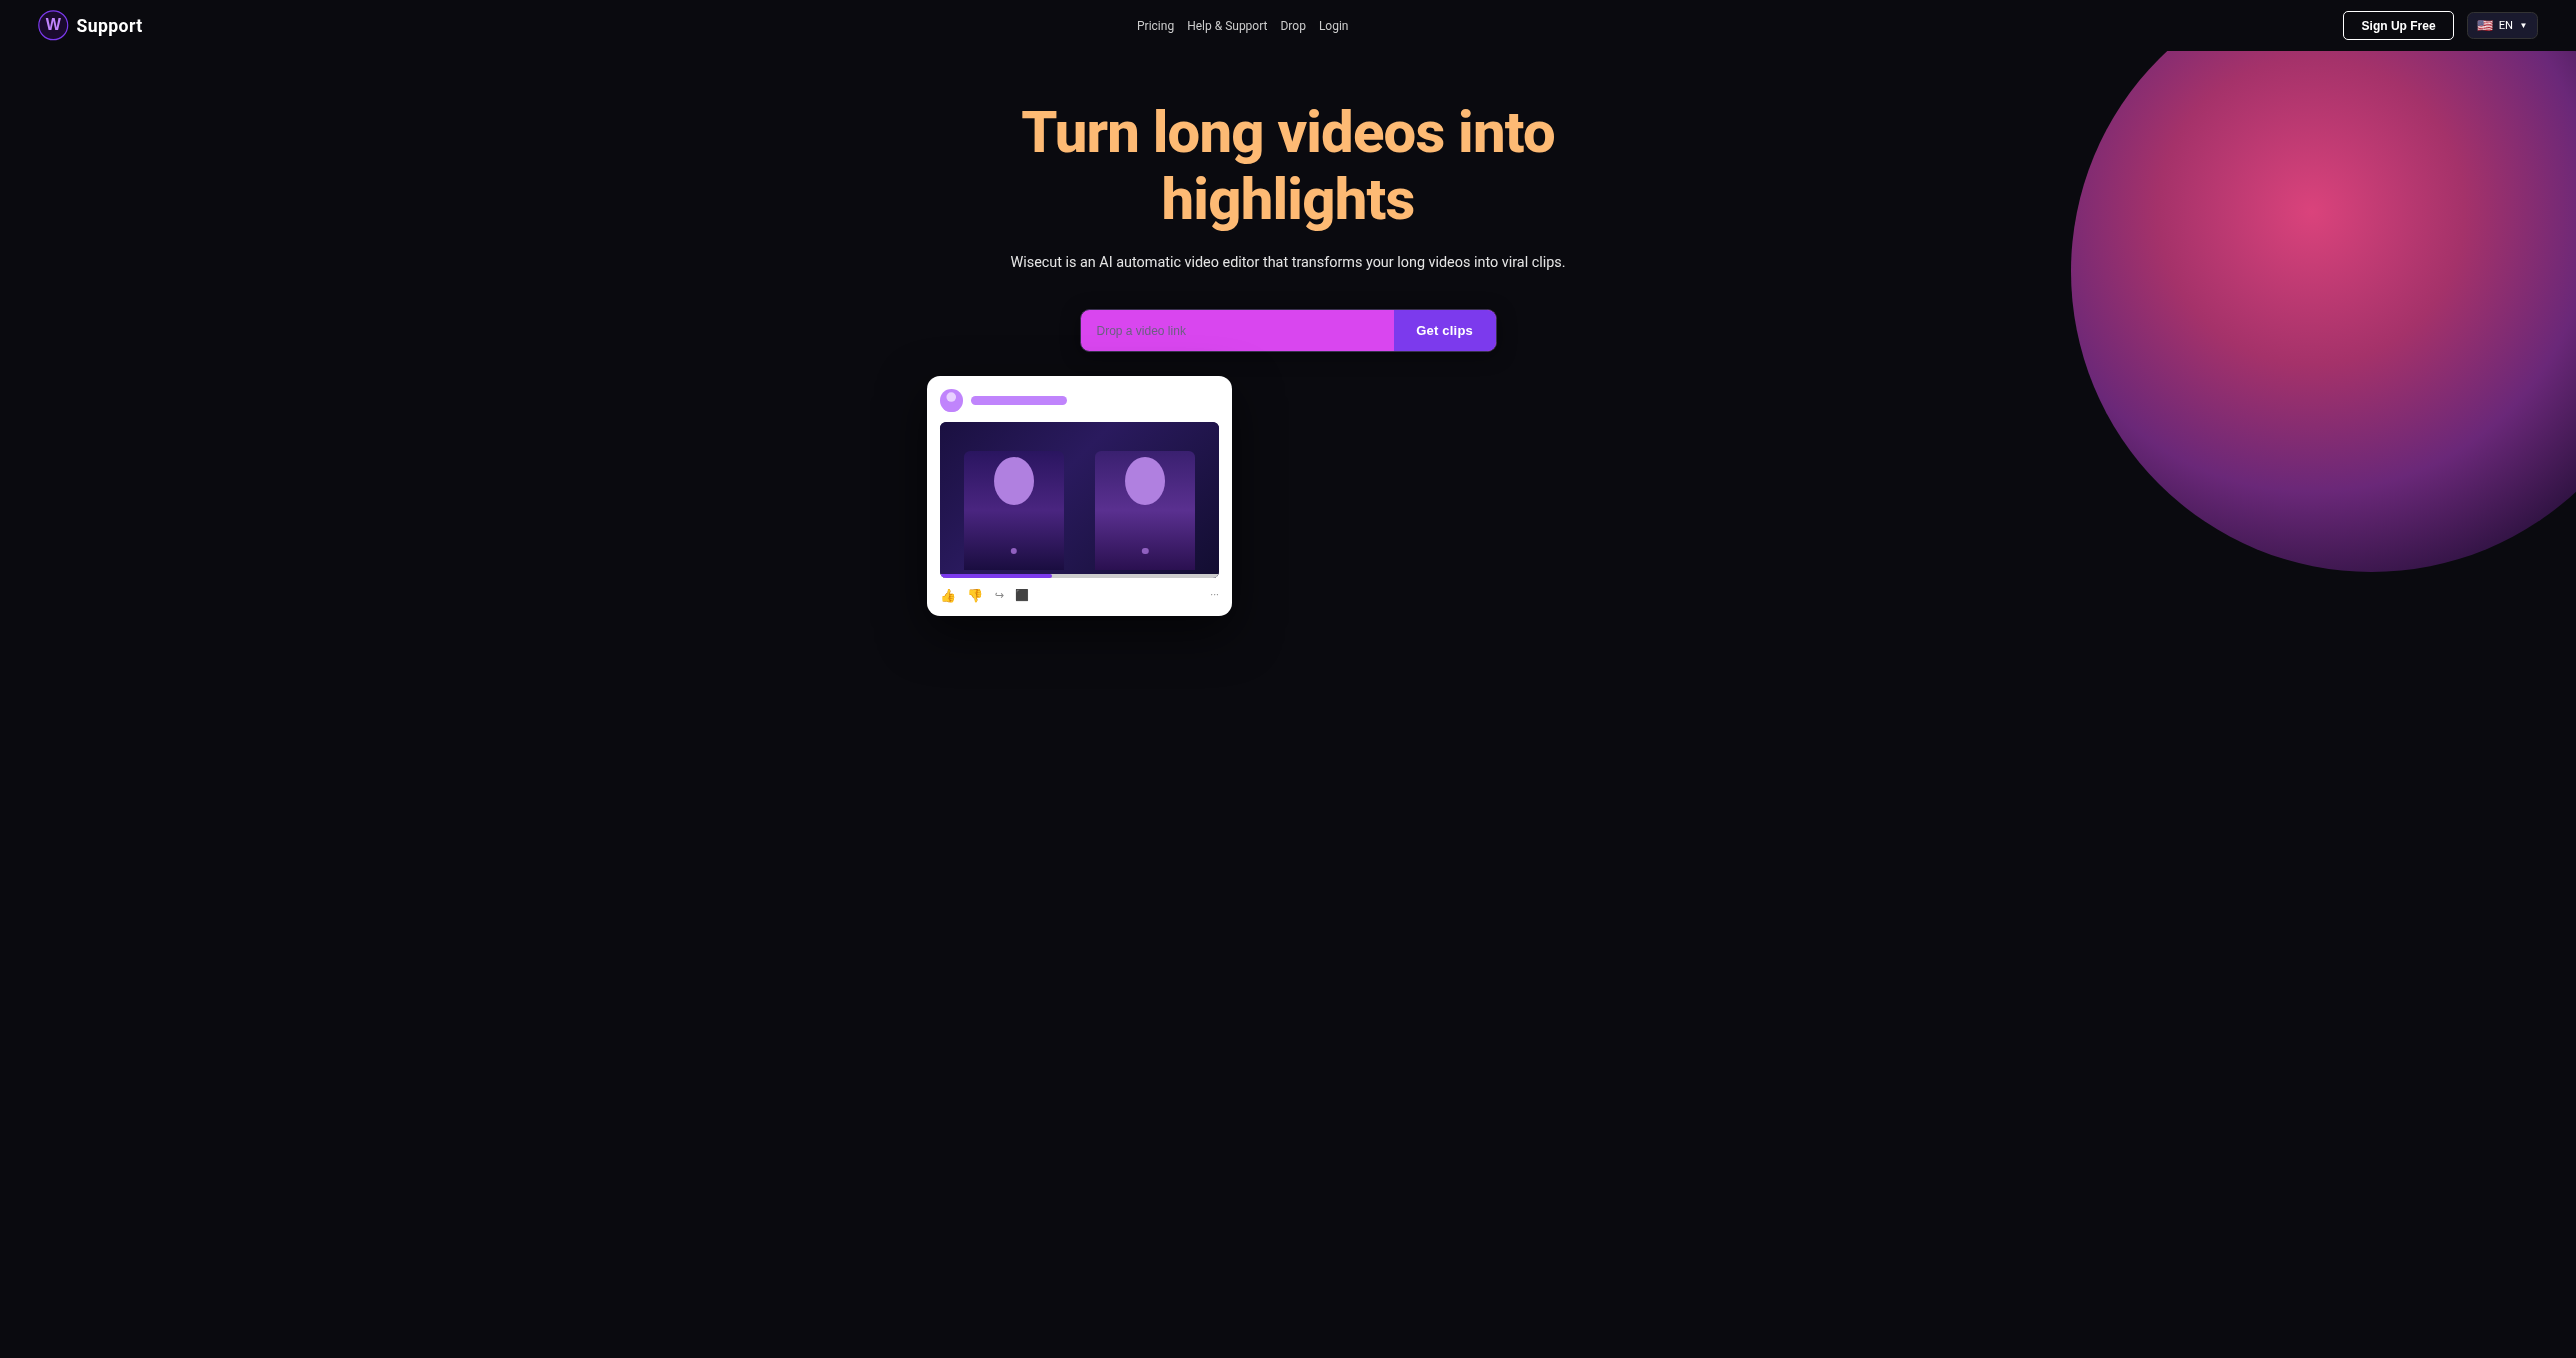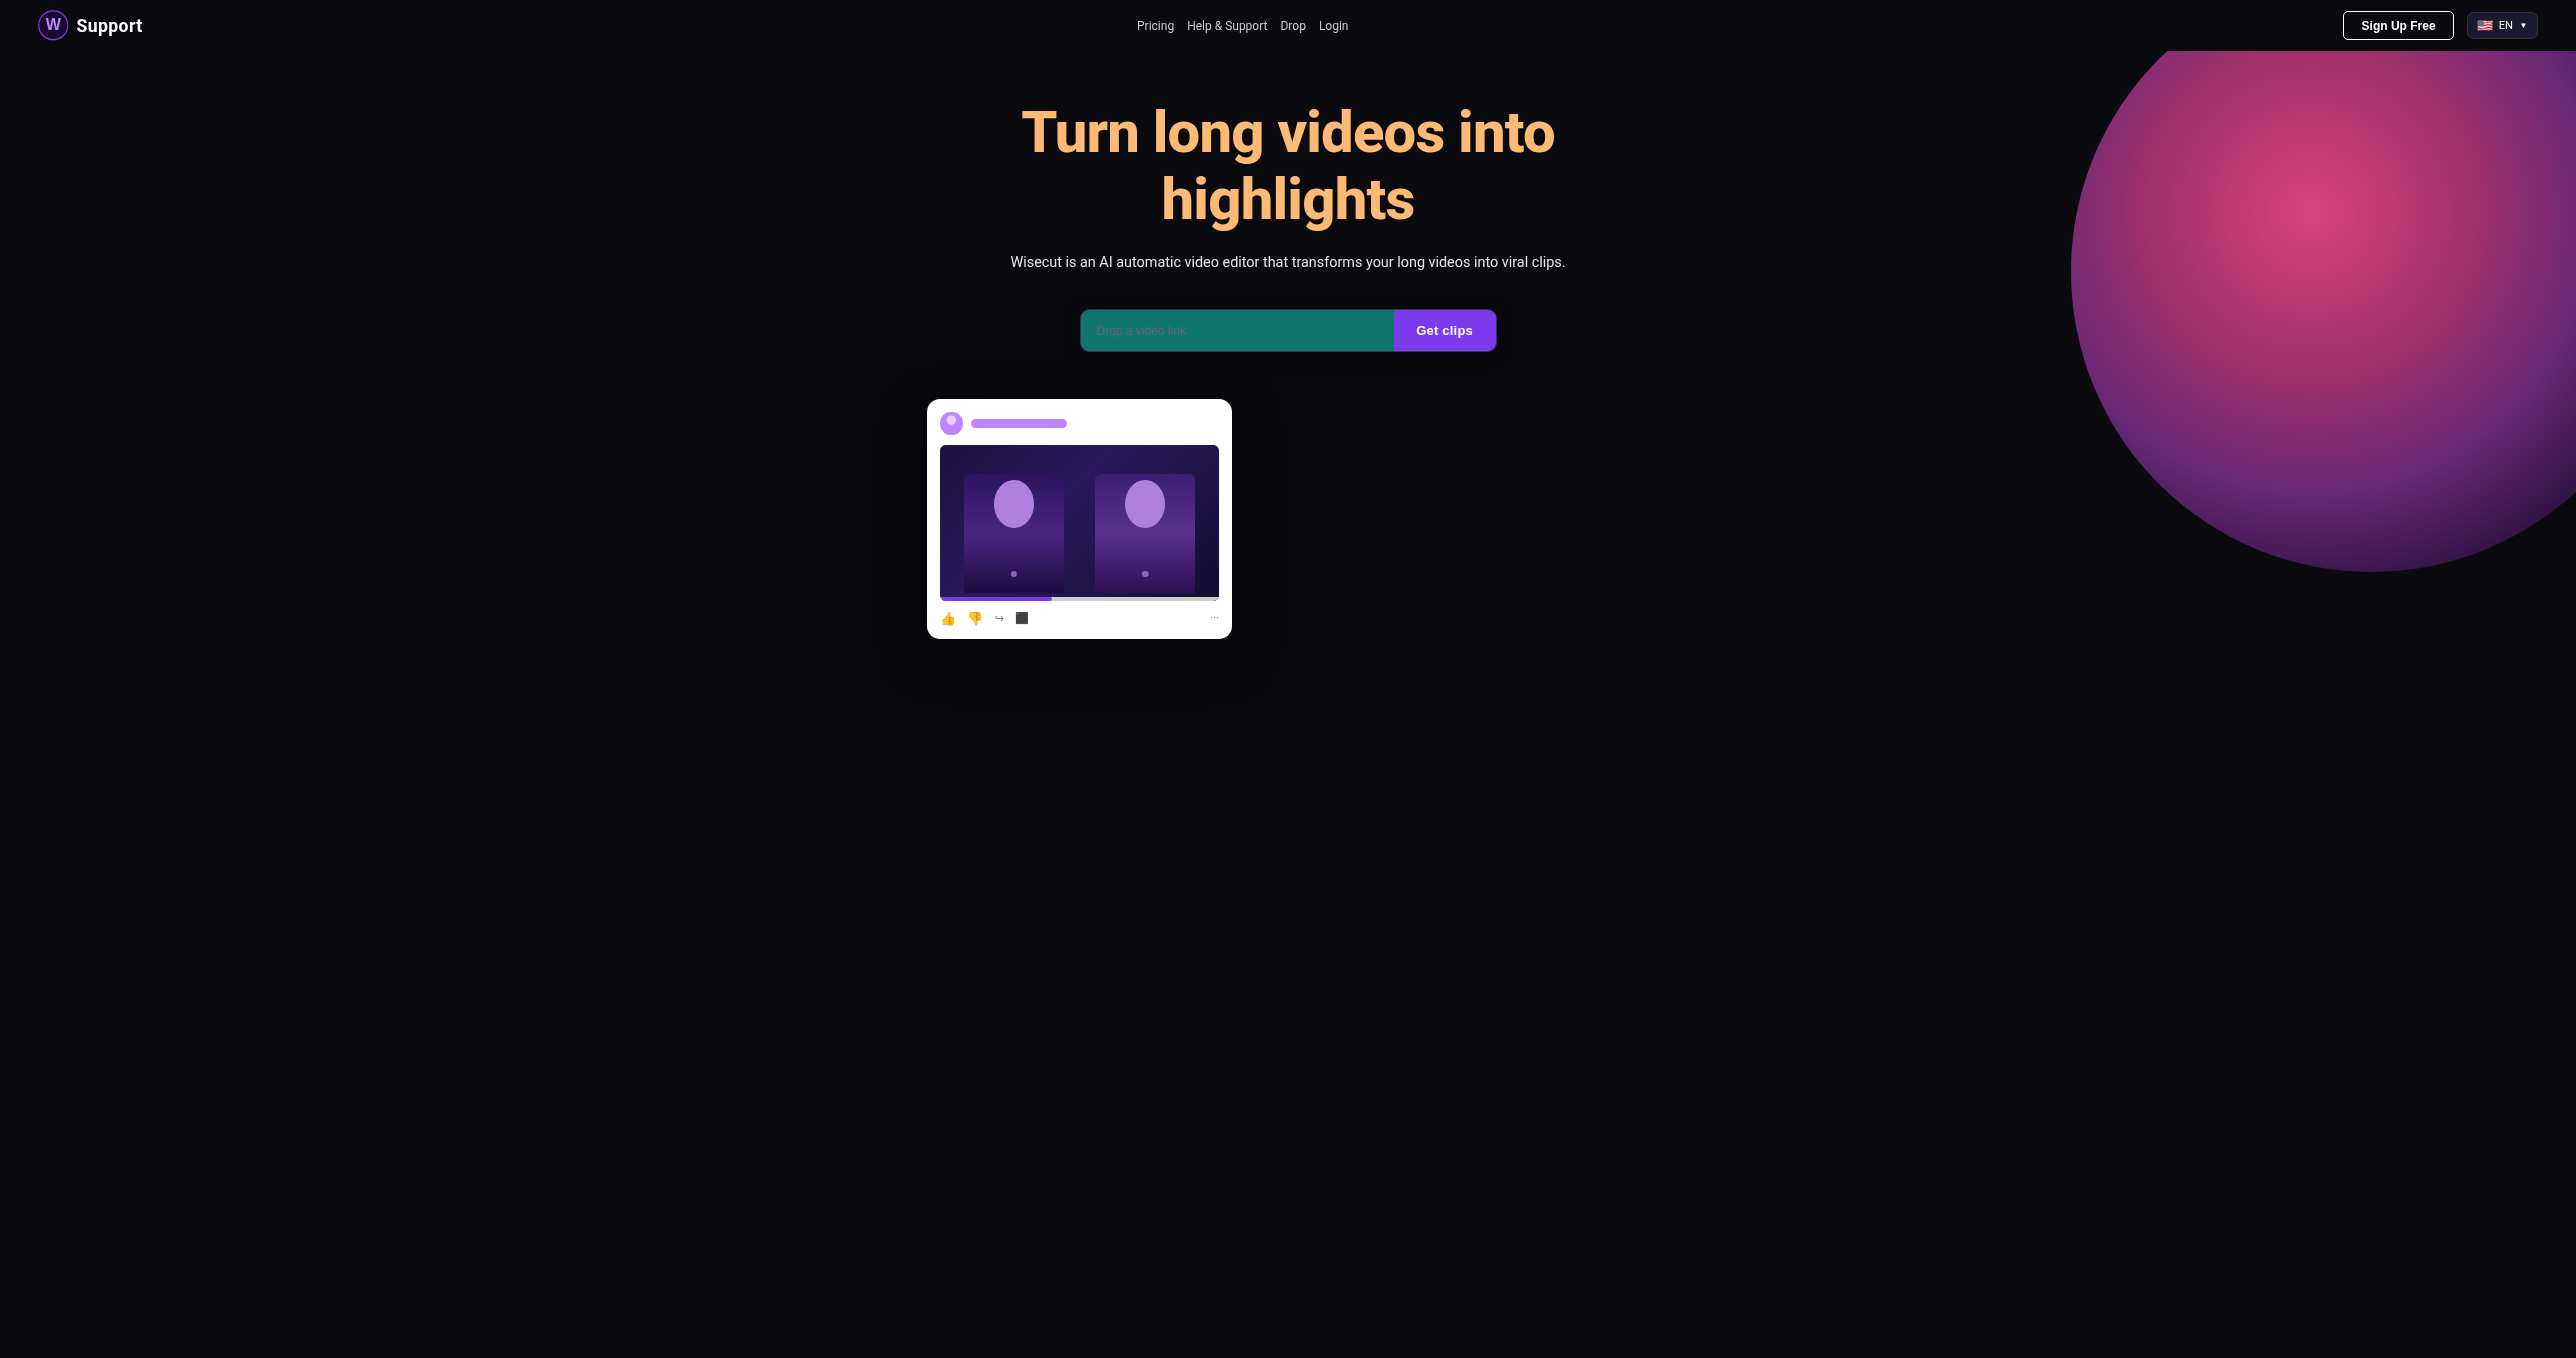--- a/index.html
+++ b/index.html
@@ -137,26 +137,26 @@
       font-size: clamp(11.2px, 1.5vw, 14.4px);
       color: #e5e5e5;
       margin-bottom: 35px;
       font-weight: 400;
       line-height: 1.6;
     }
 
     .hero-input-row {
       display: flex;
       align-items: center;
-      background: #0f766e;
+      background: #d946ef;
       border: 0.8px solid #3a3050;
       border-radius: 9.6px;
       overflow: hidden;
       max-width: 417px;
-      margin: 0 auto 47px;
+      margin: 0 auto 24px;
       box-shadow: 0 3.2px 19px rgba(0,0,0,0.4);
     }
 
     .hero-input {
       flex: 1;
       background: transparent;
       border: none;
       outline: none;
       padding: 13px 16px;
       color: #ffffff;

